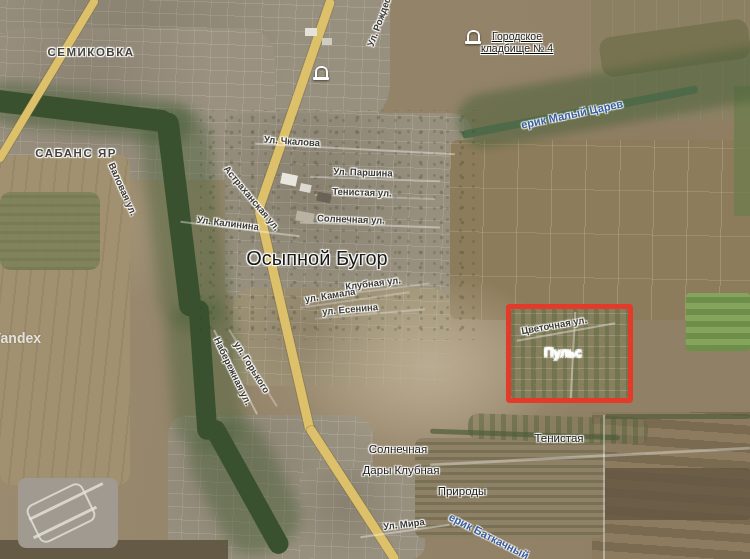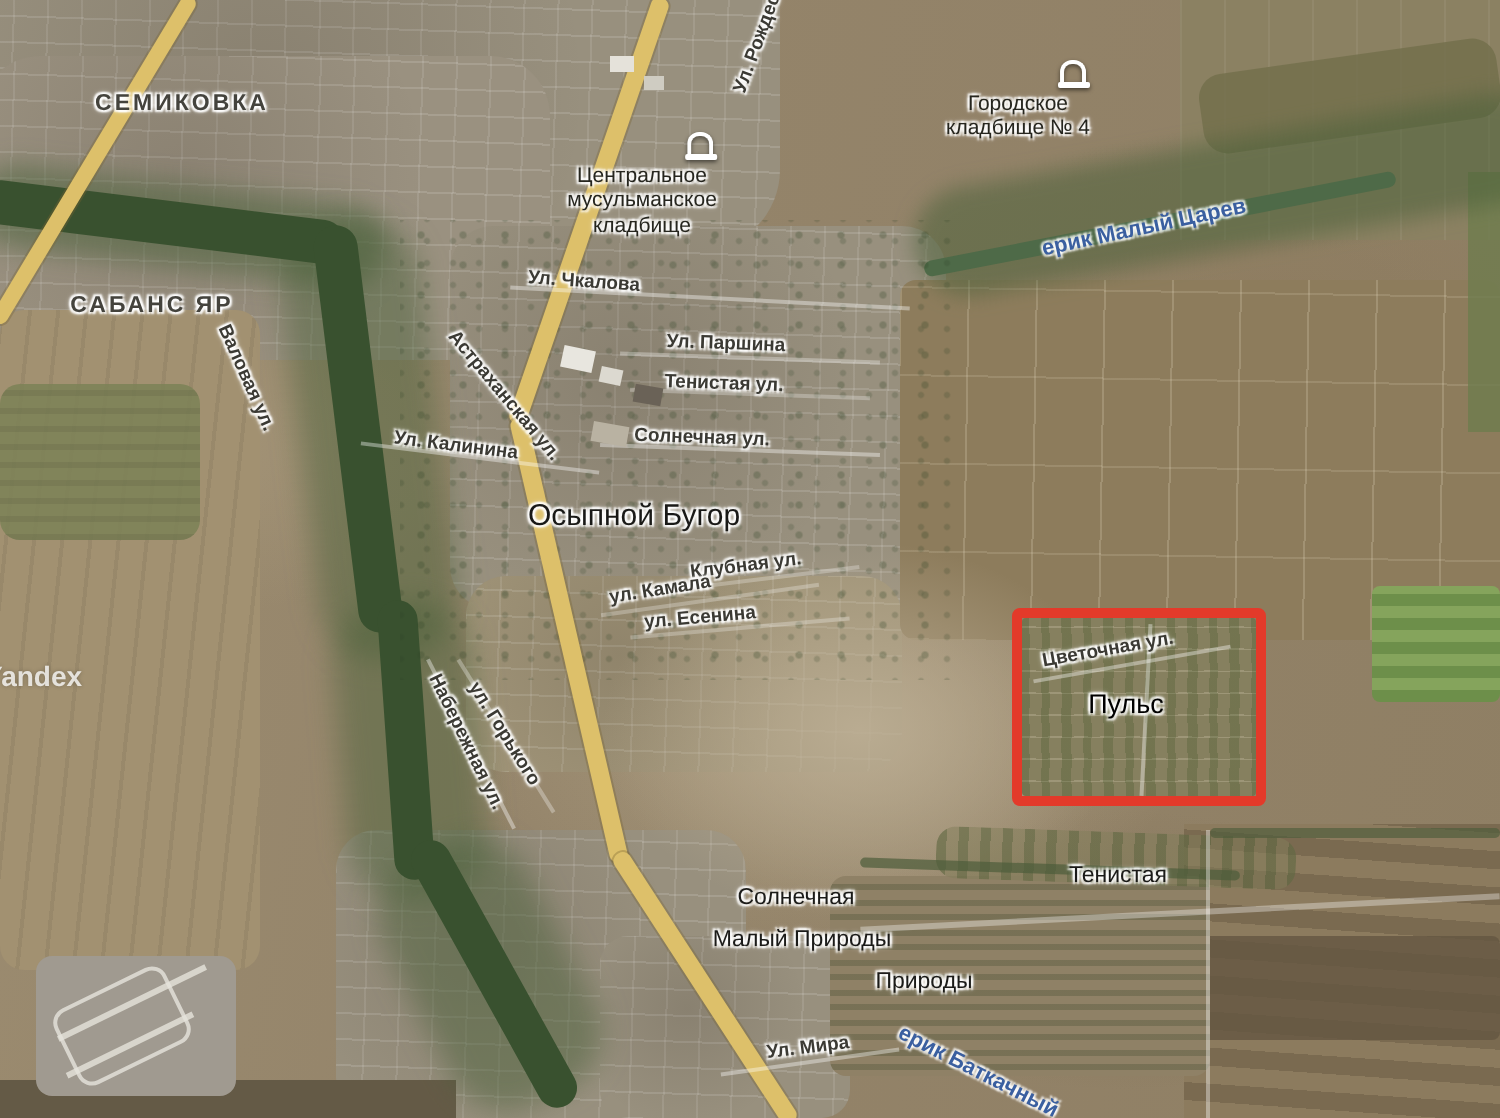--- a/index.html
+++ b/index.html
@@ -12,29 +12,29 @@
       repeating-linear-gradient(92deg, rgba(255,255,255,.10) 0 1px, transparent 1px 17px);
       background-color:#98907e;}
   .speckle{background-image:
       radial-gradient(circle, rgba(50,70,40,.55) 0 1.3px, transparent 2.3px),
       radial-gradient(circle, rgba(45,65,38,.40) 0 1.1px, transparent 2px);
       background-size:21px 15px,13px 11px;background-position:0 0,7px 5px;}
   .lbl{position:absolute;white-space:nowrap;transform-origin:center;color:#35342f;
        text-shadow:-1px -1px 1px rgba(255,255,255,.95),1px -1px 1px rgba(255,255,255,.95),
        -1px 1px 1px rgba(255,255,255,.95),1px 1px 1px rgba(255,255,255,.95),0 0 3px rgba(255,255,255,.9);}
   .lbl-settlement{font-size:11.5px;font-weight:bold;letter-spacing:1.5px;color:#44433d;}
-  .lbl-town{font-size:15px;color:#191917;}
+  .lbl-town{font-size:20px;color:#191917;}
   .lbl-place{font-size:11.5px;color:#1b1b19;}
-  .lbl-place-lg{font-size:13.5px;color:#000000;}
+  .lbl-place-lg{font-size:13.5px;color:#ffffff;}
   .lbl-street{font-size:9.5px;font-weight:bold;color:#3b3a34;}
   .lbl-water{font-size:11px;font-weight:bold;color:#3a5fa0;
        text-shadow:-1px -1px 1px rgba(255,255,255,.8),1px -1px 1px rgba(255,255,255,.8),
        -1px 1px 1px rgba(255,255,255,.8),1px 1px 1px rgba(255,255,255,.8);}
   .lbl-cemetery{font-size:10.5px;color:#26261f;text-align:center;line-height:1.18;white-space:normal;}
-  .cem-wrap{position:absolute;display:flex;flex-direction:column;align-items:flex-end;}
+  .cem-wrap{position:absolute;display:flex;flex-direction:row;align-items:flex-start;text-decoration:underline;}
   .tomb-icon{display:flex;flex-direction:column;align-items:center;
        filter:drop-shadow(0 1px 1px rgba(0,0,0,.55));margin-bottom:2px;}
   .tomb-head{width:9px;height:9px;border:2px solid #fff;border-bottom:none;border-radius:6px 6px 0 0;}
   .tomb-base{width:16px;height:3px;background:#fff;border-radius:1px;}
   .road{background:#ddc06a;box-shadow:0 0 0 1px rgba(120,100,50,.35);border-radius:4px;}
   .river{background:#39512f;}
   .stline{background:rgba(255,255,255,.38);}
   .watermark{position:absolute;font-size:14px;font-weight:bold;color:rgba(255,255,255,.78);
        text-shadow:0 0 2px rgba(0,0,0,.25);}
 </style>
@@ -149,34 +149,29 @@
       <span>Городское</span><br>
       <span>кладбище № 4</span>
     </div>
   </div>
 
   <div class="cem-wrap" style="left:321px;top:66px;transform:translateX(-50%);">
     <div class="tomb-icon">
         <div class="tomb-head"></div>
         <div class="tomb-base"></div>
       </div>
-    <div class="lbl lbl-cemetery" style="position:static;">
-      <span>Центральное</span><br>
-      <span>мусульманское</span><br>
-      <span>кладбище</span>
-    </div>
   </div>
 
   <div class="lbl lbl-water" style="left:572px;top:114px;transform:translate(-50%,-50%) rotate(-12deg);">ерик Малый Царев</div>
   <div class="lbl lbl-water" style="left:489px;top:536px;transform:translate(-50%,-50%) rotate(27deg);">ерик Баткачный</div>
 
   <div class="lbl lbl-place-lg" style="left:563px;top:352px;transform:translate(-50%,-50%);">Пульс</div>
   <div class="lbl lbl-place" style="left:559px;top:438px;transform:translate(-50%,-50%);">Тенистая</div>
   <div class="lbl lbl-place" style="left:398px;top:449px;transform:translate(-50%,-50%);">Солнечная</div>
-  <div class="lbl lbl-place" style="left:401px;top:470px;transform:translate(-50%,-50%);">Малый Природы</div>
+  <div class="lbl lbl-place" style="left:401px;top:470px;transform:translate(-50%,-50%);">Дары Клубная</div>
   <div class="lbl lbl-place" style="left:462px;top:491px;transform:translate(-50%,-50%);">Природы</div>
 
   <div class="lbl lbl-street" style="left:292px;top:141px;transform:translate(-50%,-50%) rotate(4deg);">Ул. Чкалова</div>
   <div class="lbl lbl-street" style="left:363px;top:172px;transform:translate(-50%,-50%) rotate(2deg);">Ул. Паршина</div>
   <div class="lbl lbl-street" style="left:362px;top:192px;transform:translate(-50%,-50%) rotate(2deg);">Тенистая ул.</div>
   <div class="lbl lbl-street" style="left:351px;top:219px;transform:translate(-50%,-50%) rotate(2deg);">Солнечная ул.</div>
   <div class="lbl lbl-street" style="left:228px;top:223px;transform:translate(-50%,-50%) rotate(7deg);">Ул. Калинина</div>
   <div class="lbl lbl-street" style="left:373px;top:283px;transform:translate(-50%,-50%) rotate(-7deg);">Клубная ул.</div>
   <div class="lbl lbl-street" style="left:330px;top:295px;transform:translate(-50%,-50%) rotate(-9deg);">ул. Камала</div>
   <div class="lbl lbl-street" style="left:350px;top:309px;transform:translate(-50%,-50%) rotate(-5deg);">ул. Есенина</div>

